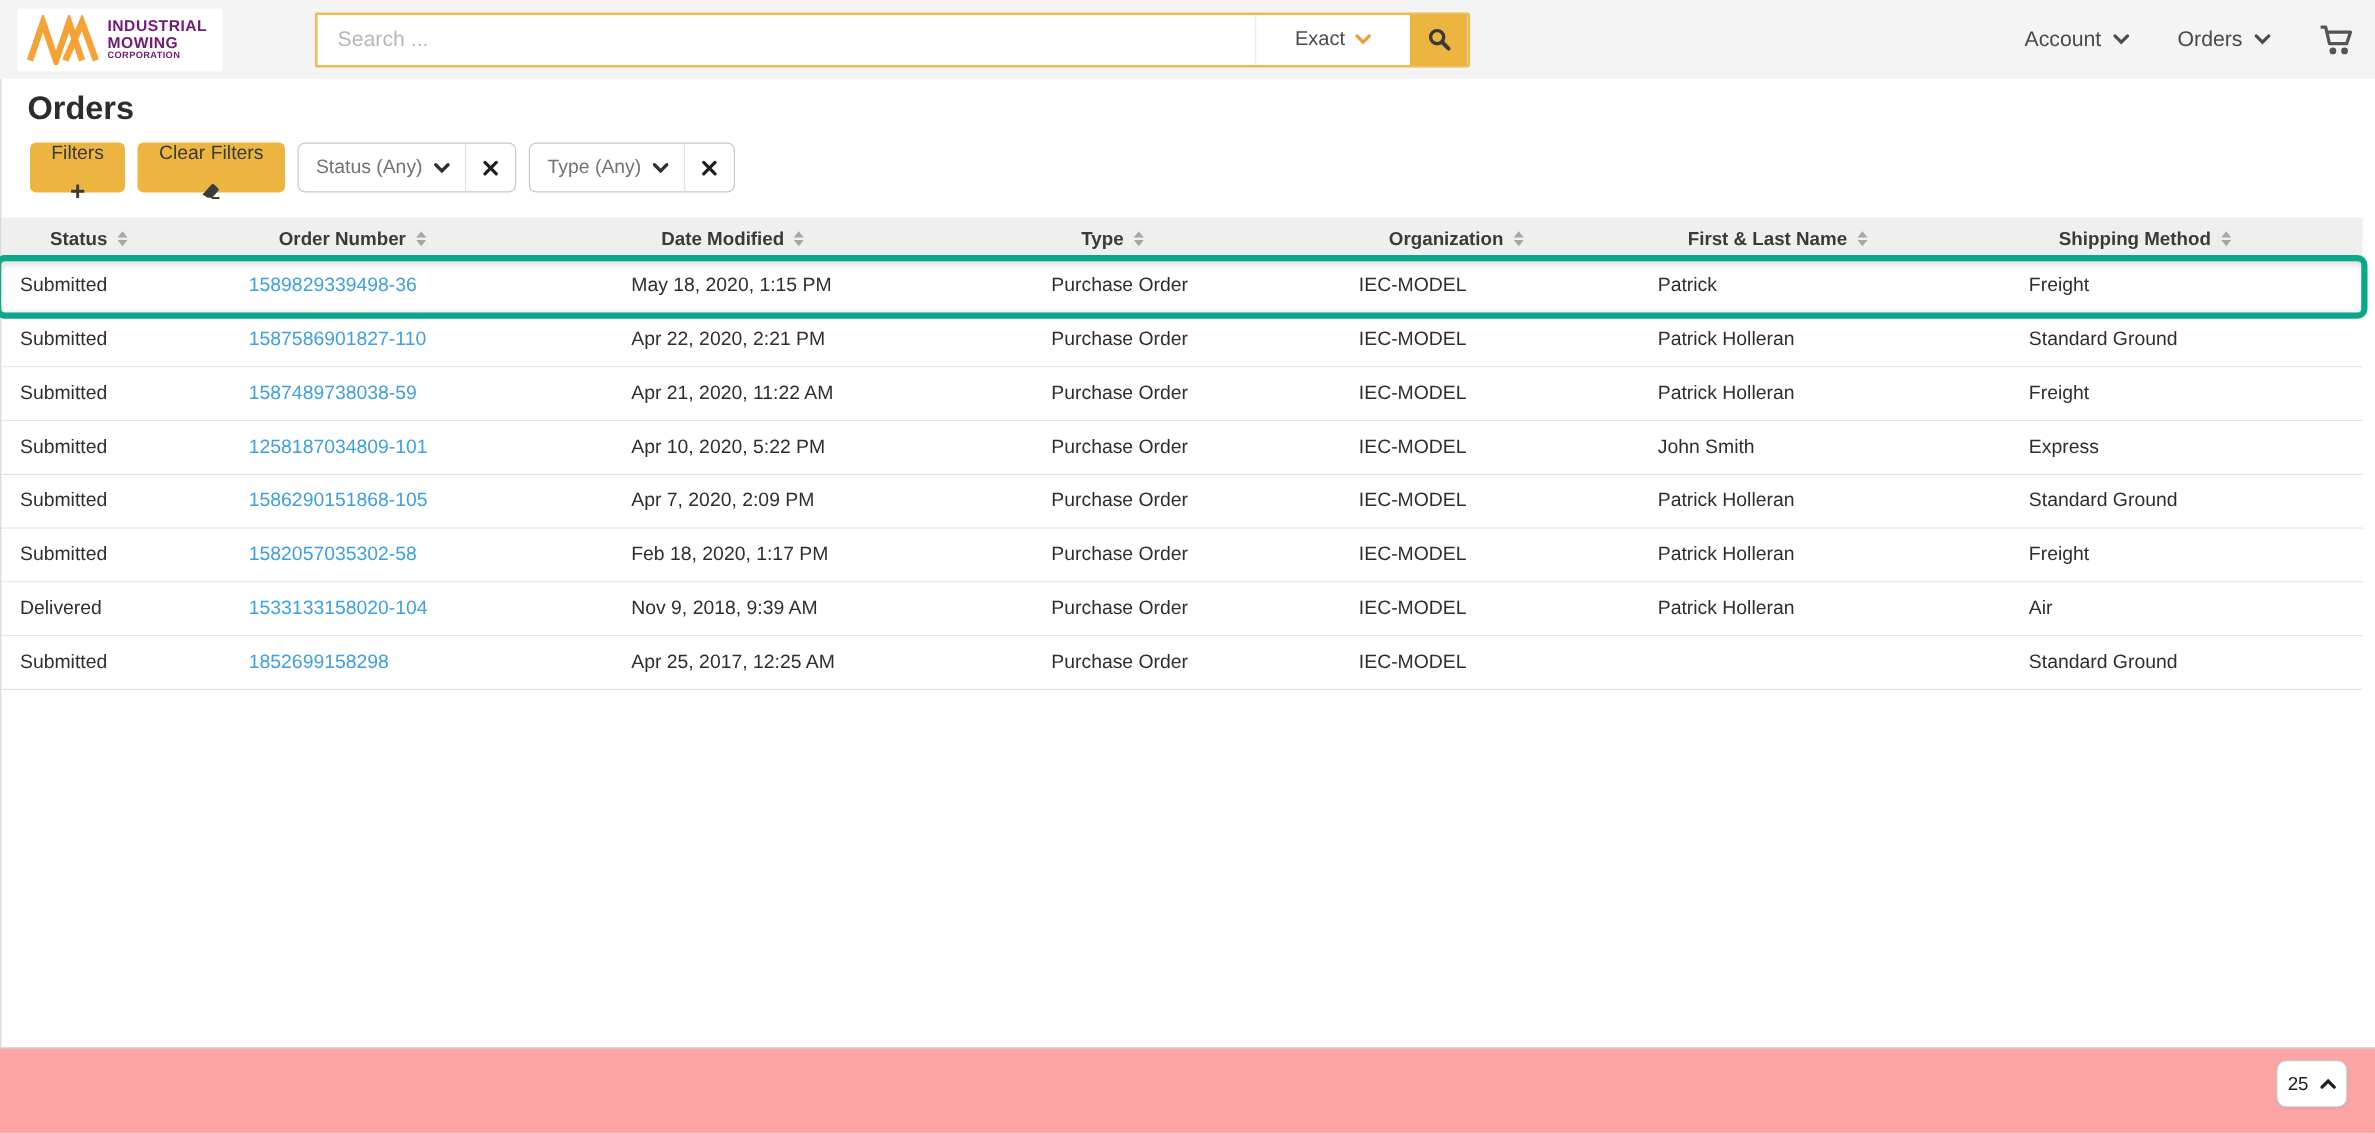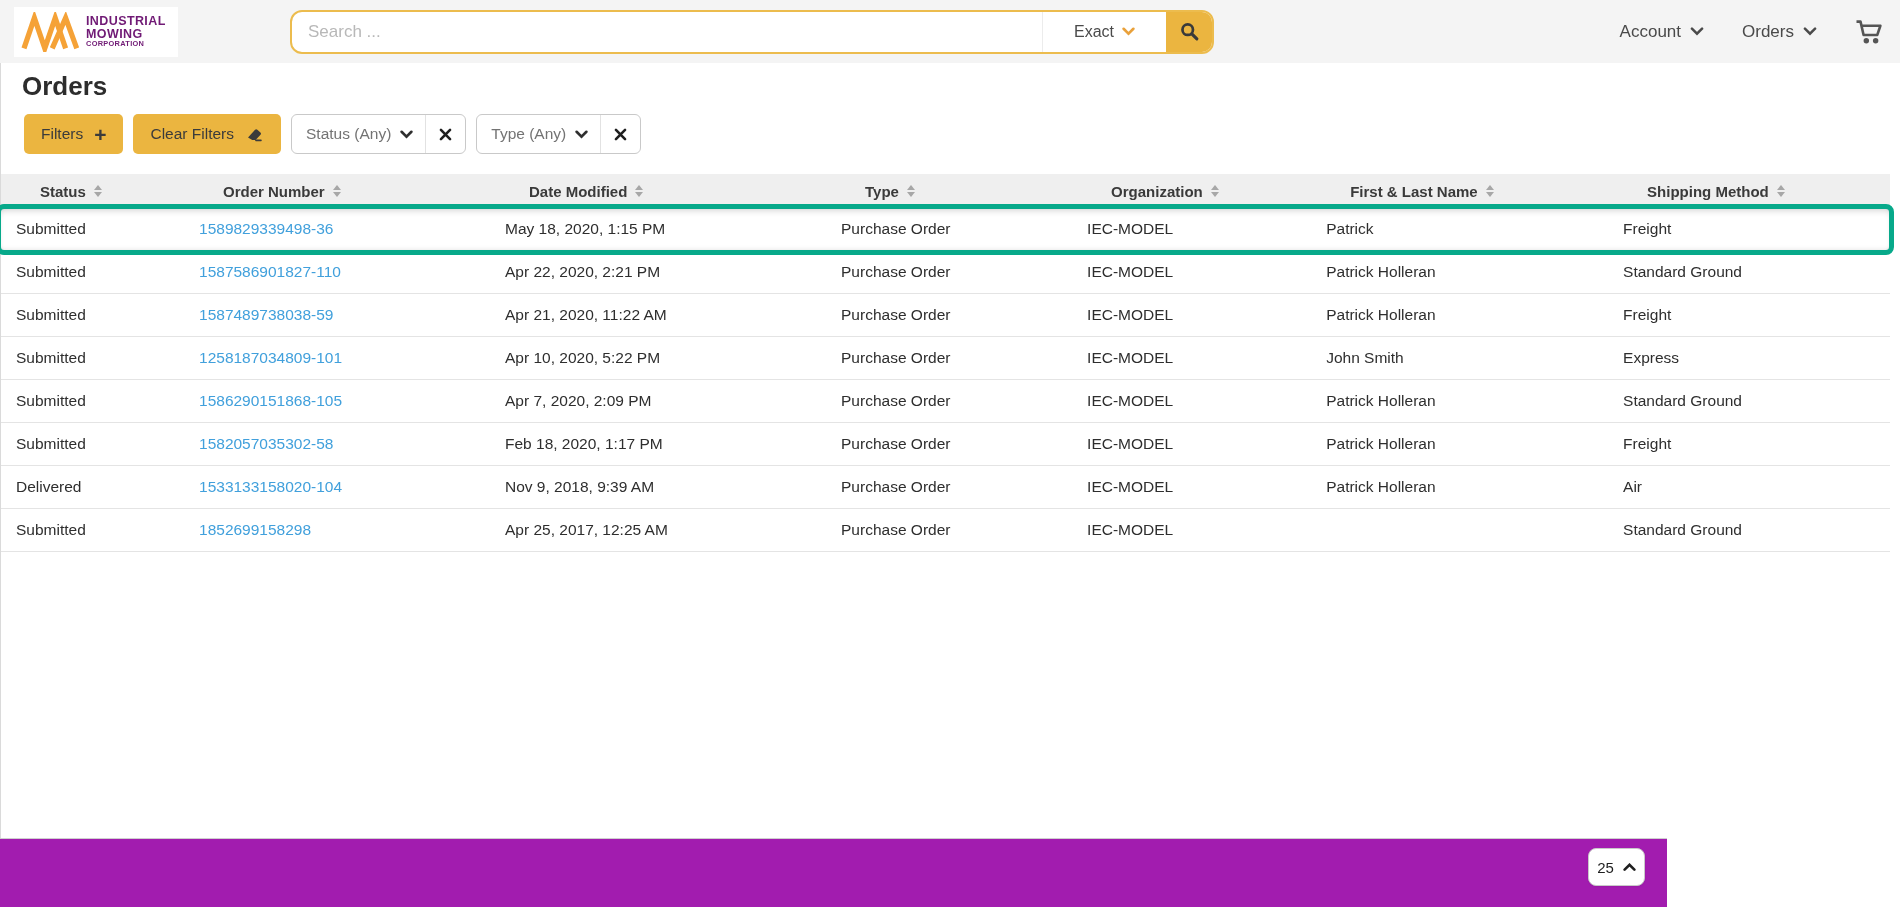--- a/index.html
+++ b/index.html
@@ -20,22 +20,22 @@
   .topbar { height:63px; background:#f4f4f4; display:flex; align-items:center; }
   .logo-box {
     width:164px; height:50px; background:#fff; margin-left:14px;
     display:flex; align-items:center; gap:7px; padding:0 4px 0 7px; flex:0 0 auto; cursor:pointer;
   }
   .logo-text { line-height:1.02; color:#701a75; white-space:nowrap; }
   .logo-text .l1, .logo-text .l2 { font-size:12.5px; font-weight:700; letter-spacing:.4px; }
   .logo-text .l3 { font-size:7.4px; font-weight:700; letter-spacing:.3px; }
 
   .searchbar {
-    margin-left:112px; width:924px; height:44px; background:#fff;
-    border:2px solid #ecbc4e; border-radius:12px; display:flex; align-items:stretch; overflow:hidden;
+    margin-left:74px; width:924px; height:44px; background:#fff;
+    border:2px solid #ecbc4e; border-radius:2px; display:flex; align-items:stretch; overflow:hidden;
   }
   .searchbar input {
     flex:1; border:none; outline:none; padding:0 16px; font-size:17px; color:#333;
     font-family:"Liberation Sans", sans-serif; background:transparent;
   }
   .searchbar input::placeholder { color:#b8b8b8; }
   .search-mode {
     width:124px; border-left:1px solid #ececec; display:flex; align-items:center;
     justify-content:space-between; padding:0 31px; font-size:16px; color:#4a4a4a; cursor:pointer;
   }
@@ -49,21 +49,21 @@
   .cart { display:flex; align-items:center; cursor:pointer; }
 
   
   .edge-line { position:absolute; left:0; top:63px; height:775px; width:0; border-left:1px solid #dadada; }
   .page-title { font-size:26px; font-weight:700; color:#2d2d2d; margin:8px 0 11px 22px; }
 
   .filterbar { display:flex; align-items:center; gap:10px; margin-left:24px; height:42px; }
   .btn-yellow {
     background:var(--accent-yellow); border:none; border-radius:5px; height:40px; padding:0 17px;
     font-size:15.5px; color:#3b3b3b; display:flex; align-items:center; gap:11px;
-    font-family:"Liberation Sans", sans-serif; cursor:pointer;
+    font-family:"Liberation Sans", sans-serif; cursor:pointer;flex-direction:column;
   }
   .plus-glyph { font-size:21px; font-weight:700; color:#3b3b3b; line-height:1; }
 
   .pill { height:40px; background:#fff; border:1px solid #c9c9c9; border-radius:6px; display:flex; align-items:stretch; cursor:pointer; }
   .pill .pill-label { display:flex; align-items:center; gap:9px; padding:0 12px 0 14px; font-size:15.5px; color:#737373; }
   .pill .pill-x { width:40px; display:flex; align-items:center; justify-content:center; border-left:1px solid #e2e2e2; cursor:pointer; }
 
   .filter-input-wrap {
     height:40px; width:216px; background:#fff; border:1px solid #cfcfcf; border-radius:3px;
     display:flex; align-items:stretch; margin:0 8px;
@@ -93,21 +93,21 @@
   }
   .trow .cell:first-child { padding-left:16px; }
   .trow.highlighted {
     outline:5px solid var(--highlight-teal); outline-offset:-1px; border-radius:4px;
     position:relative; z-index:1;
     box-shadow: inset 0 5px 7px -3px rgba(0,0,0,.20), inset 0 -3px 5px -3px rgba(0,0,0,.12);
   }
   .order-link { color:var(--link-blue); text-decoration:none; cursor:pointer; }
 
   
-  .footer { position:absolute; left:0; top:838px; width:1667px; height:69px; border-top:1px solid #cfcfcf; background:#a21caf; }
+  .footer { position:absolute; left:0; top:838px; width:1900px; height:69px; border-top:1px solid #cfcfcf; background:#fca5a5; }
   .page-size {
     position:absolute; right:22px; top:9px; width:57px; height:38px;
     border:1px solid #c9c9c9; border-radius:8px; background:#fff;
     display:flex; align-items:center; justify-content:center; gap:9px;
     font-size:15px; color:#1f1f1f; cursor:pointer; box-shadow:0 1px 2px rgba(0,0,0,.06);
   }
 </style>
 </head>
 <body>
 

